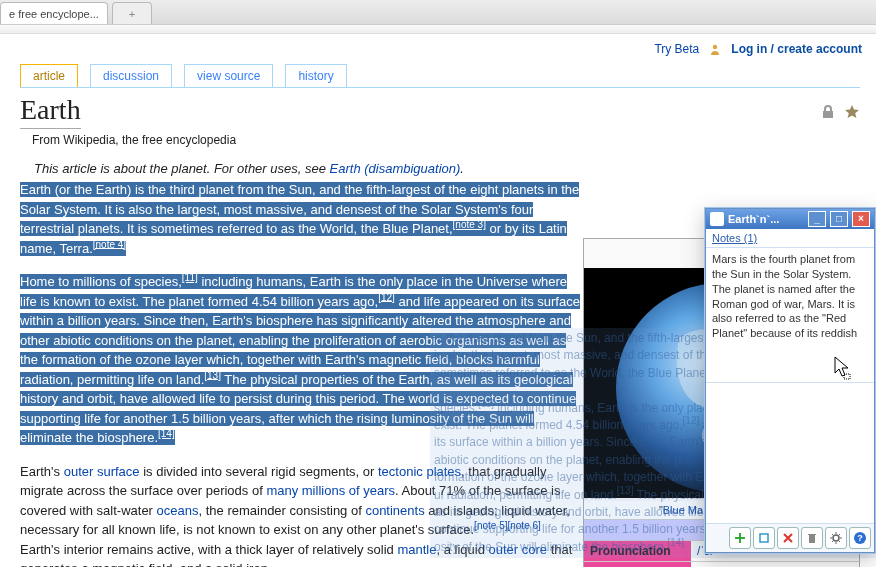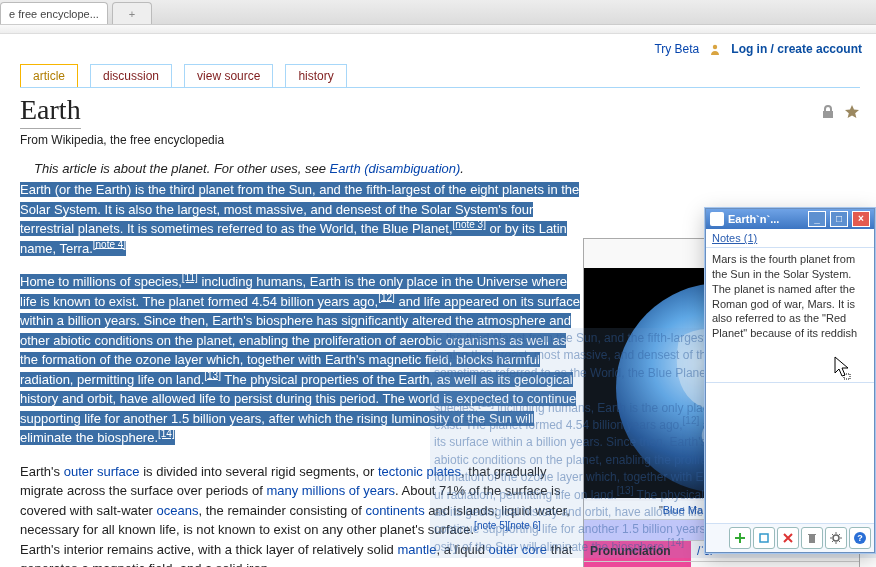--- a/index.html
+++ b/index.html
@@ -6,30 +6,30 @@
 a{color:#0645ad;text-decoration:none}
 .browser-tabs{height:24px;background:linear-gradient(#ededed,#dcdcdc);border-bottom:1px solid #ccc;display:flex;align-items:flex-end;padding-left:0}
 .btab{display:flex;align-items:center;background:#fff;border:1px solid #bbb;border-bottom:none;border-radius:4px 4px 0 0;height:21px;padding:0 8px;font-size:11px;color:#444;max-width:110px}
 .btab-new{width:22px;justify-content:center;color:#888;margin-left:4px;background:#eee}
 .chrome-bar{height:8px;background:linear-gradient(#fafafa,#eee);border-bottom:1px solid #ddd}
 .page{background:#fff;height:535px;position:relative}
 .top-links{position:absolute;top:8px;right:14px;font-size:12px;display:flex;align-items:center;gap:10px}
 .top-links .login{font-weight:bold;color:#0b4ea2}
 .person-icon{width:12px;height:12px;display:inline-block}
 .tabs{position:absolute;top:30px;left:20px;display:flex;gap:12px}
-.tab{border:1px solid #a7d7f9;border-bottom:none;padding:4px 12px;font-size:12px;color:#7f1d1d;background:#fff}
+.tab{border:1px solid #a7d7f9;border-bottom:none;padding:4px 12px;font-size:12px;color:#3b82f6;background:#fff}
 .tab.active{color:#b07d00;border-color:#f7b500;background:#fff}
 .content{position:absolute;top:53px;left:20px;right:16px;border-top:1px solid #a7d7f9;padding-top:6px}
 h1{font-family:Georgia,serif;font-weight:normal;font-size:28px;margin:0;border-bottom:1px solid #aaa;padding-bottom:2px}
 .h1-row{display:flex;align-items:center}
 .h1-row .spacer{flex:1}
 .lock-icon,.star-icon{width:16px;height:16px;margin-left:8px}
 .star-icon{fill:#9b8860}
 .lock-icon{fill:#999}
-.tagline{font-size:12px;margin:4px 0 14px 0}
+.tagline{font-size:12px;margin:4px 0 14px 12px}
 .hatnote{font-style:italic;text-indent:14px;margin-bottom:4px}
 .body{line-height:1.5;font-size:13px}
 .body p{margin:0 8px 14px 0}
 .hl{background:#3b6ea5;color:#fff}
 .hl a{color:#fff;text-decoration:underline}
 .hl sup a{color:#fff}
 sup{font-size:10px;line-height:0}
 .infobox{position:absolute;right:0;top:150px;width:275px;border:1px solid #aaa;background:#f9f9f9;font-size:12px}
 .infobox .ib-title{font-size:18px;font-weight:bold;text-align:center;padding:4px 0}
 .ib-caption{text-align:center;font-size:11px;padding:3px 0;background:#fff}

